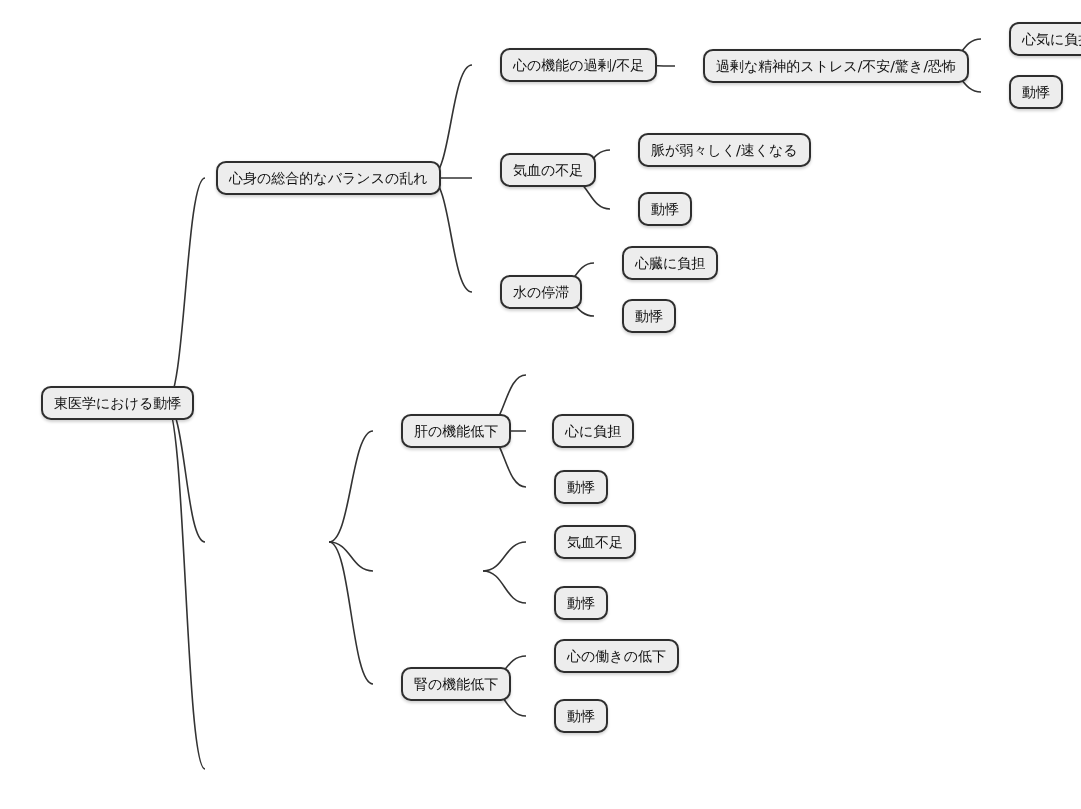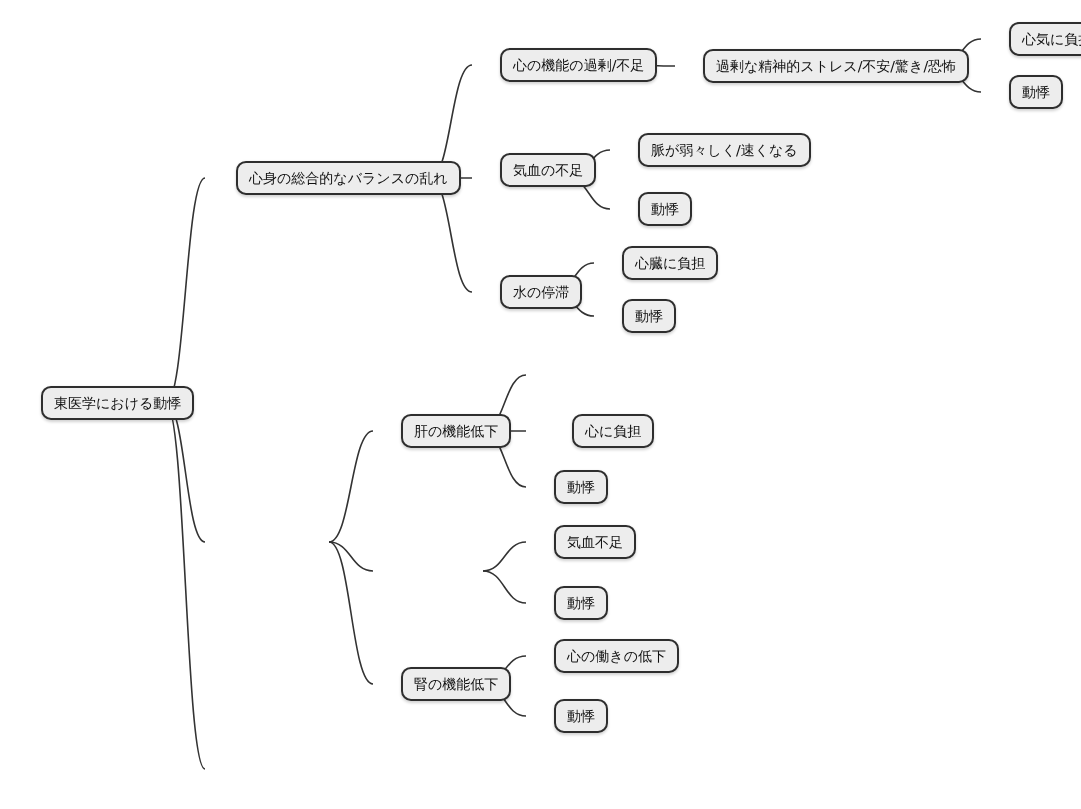--- a/index.html
+++ b/index.html
@@ -64,21 +64,21 @@
       <path d="M483,571 C504.5,571 504.5,542 526,542" fill="none" stroke="#333333" stroke-width="1.6"></path>
       <path d="M483,571 C504.5,571 504.5,603 526,603" fill="none" stroke="#333333" stroke-width="1.6"></path>
       <path d="M329,542 C351,542 351,684 373,684" fill="none" stroke="#333333" stroke-width="1.6"></path>
       <path d="M483,684 C504.5,684 504.5,656 526,656" fill="none" stroke="#333333" stroke-width="1.6"></path>
       <path d="M483,684 C504.5,684 504.5,716 526,716" fill="none" stroke="#333333" stroke-width="1.6"></path>
       <path d="M166,403 C185.5,403 185.5,769 205,769" fill="none" stroke="#333333" stroke-width="1.6"></path>
     </svg>
 
   <div class="node" id="n-root" style="left:13px; top:403px">東医学における動悸</div>
 
-  <div class="node" id="n-balance" style="left:208px; top:178px">心身の総合的なバランスの乱れ</div>
+  <div class="node" id="n-balance" style="left:188px; top:178px">心身の総合的なバランスの乱れ</div>
 
   <div class="node" id="n-heartfn" style="left:472px; top:65px">心の機能の過剰/不足</div>
 
   <div class="node" id="n-stress" style="left:675px; top:66px">過剰な精神的ストレス/不安/驚き/恐怖</div>
 
   <div class="node" id="n-shinki" style="left:981px; top:39px">心気に負担</div>
 
   <div class="node" id="n-douki1" style="left:981px; top:92px">動悸</div>
 
   <div class="node" id="n-kiketsu" style="left:472px; top:170px">気血の不足</div>
@@ -90,21 +90,21 @@
   <div class="node" id="n-water" style="left:472px; top:292px">水の停滞</div>
 
   <div class="node" id="n-heartburden" style="left:594px; top:263px">心臓に負担</div>
 
   <div class="node" id="n-douki3" style="left:594px; top:316px">動悸</div>
 
 
   <div class="node" id="n-liver" style="left:373px; top:431px">肝の機能低下</div>
 
 
-  <div class="node" id="n-kokoro" style="left:544px; top:431px">心に負担</div>
+  <div class="node" id="n-kokoro" style="left:524px; top:431px">心に負担</div>
 
   <div class="node" id="n-douki4" style="left:526px; top:487px">動悸</div>
 
 
   <div class="node" id="n-kiketsu2" style="left:526px; top:542px">気血不足</div>
 
   <div class="node" id="n-douki5" style="left:526px; top:603px">動悸</div>
 
   <div class="node" id="n-kidney" style="left:373px; top:684px">腎の機能低下</div>
 

